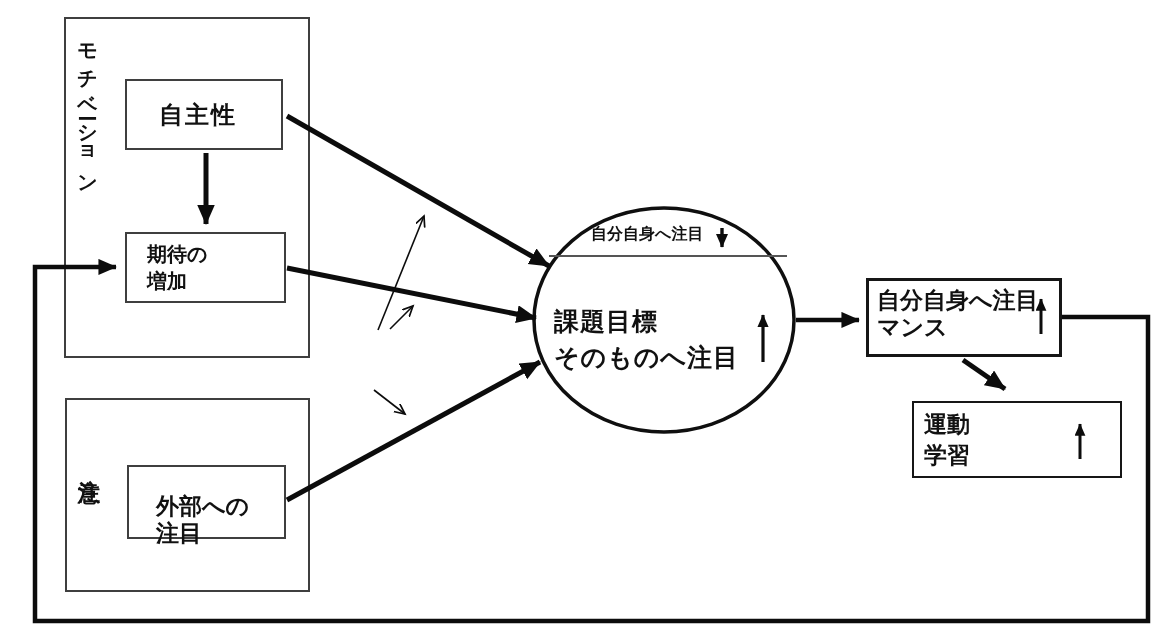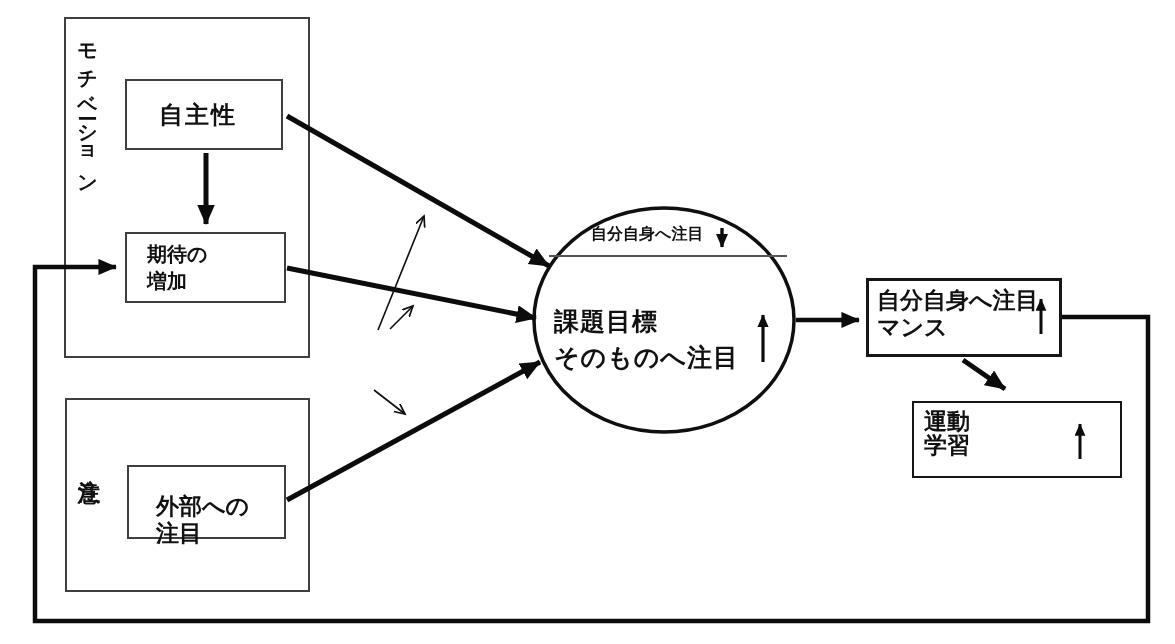--- a/index.html
+++ b/index.html
@@ -44,21 +44,21 @@
   <div class="lbl center-flex" style="left:125px;top:79px;width:146px;height:71px;font-size:24px;letter-spacing:2px;">自主性</div>
   <div class="lbl" style="left:147px;top:241px;font-size:20px;line-height:27px;">期待の
 増加</div>
   <div class="lbl" style="left:156px;top:473px;font-size:23px;line-height:27px;margin-top:20px;">外部への
 注目</div>
   <div class="lbl" style="left:591px;top:224px;font-size:16px;">自分自身へ注目</div>
   <div class="lbl" style="left:554px;top:303px;font-size:25px;line-height:36px;letter-spacing:1px;">課題目標
 そのものへ注目</div>
   <div class="lbl" style="left:877px;top:287px;font-size:23px;line-height:27px;">自分自身へ注目
 マンス</div>
-  <div class="lbl" style="left:924px;top:409px;font-size:23px;line-height:24px;">運動
+  <div class="lbl" style="left:924px;top:409px;font-size:23px;line-height:31px;">運動
 学習</div>
 
 
   <svg class="layer" width="1175" height="644" viewBox="0 0 1175 644" style="pointer-events:none;">
     <defs>
       <marker id="mBig" markerUnits="strokeWidth" markerWidth="4.4" markerHeight="3.8" refX="3.9" refY="1.8" orient="auto">
         <path d="M0,0 L4.1,1.8 L0,3.6 z" fill="#0c0c0c"></path>
       </marker>
       <marker id="mThin" markerUnits="userSpaceOnUse" markerWidth="13" markerHeight="12" refX="10.5" refY="5" orient="auto">
         <path d="M0,0 L10.5,5 L0,10" fill="none" stroke="#0c0c0c" stroke-width="1.7"></path>

